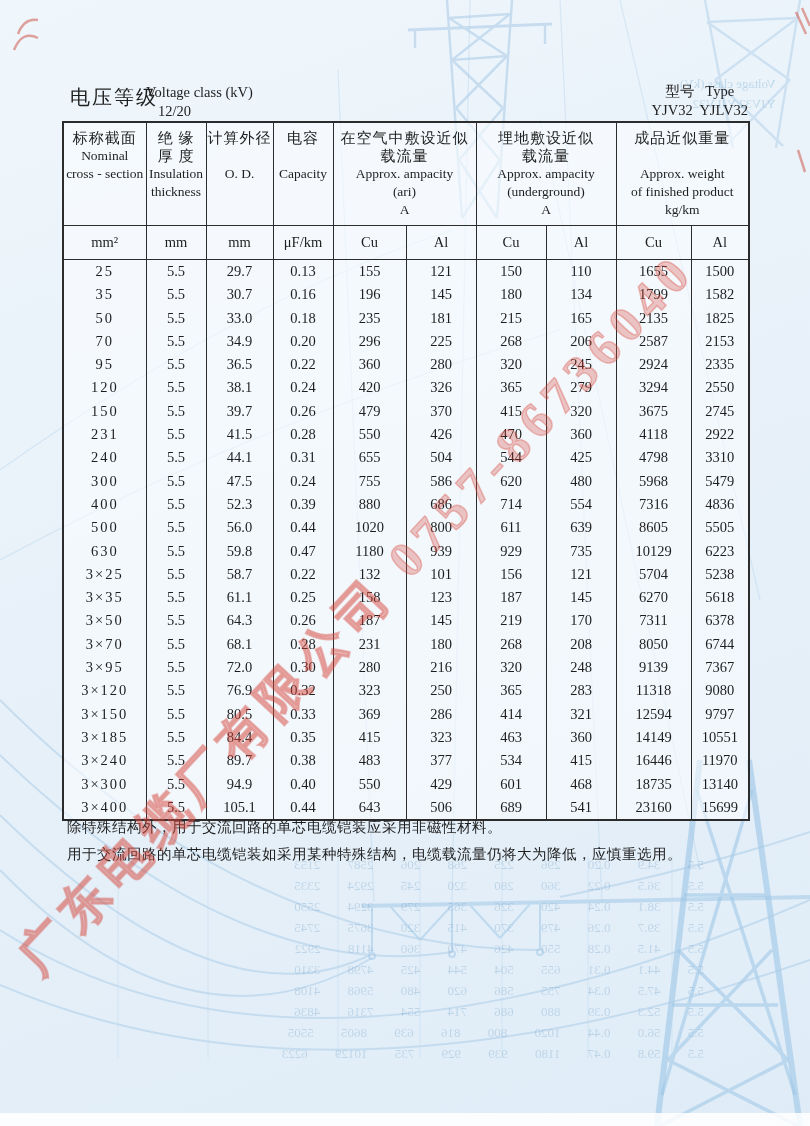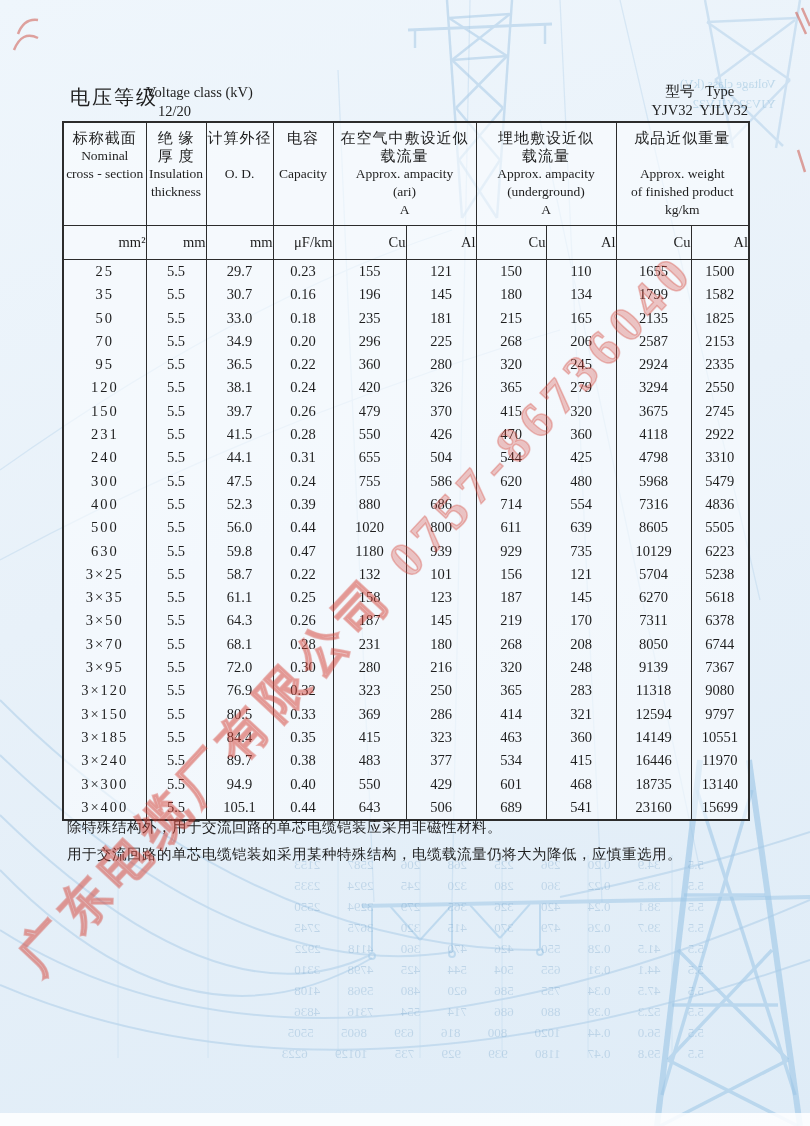--- a/index.html
+++ b/index.html
@@ -26,21 +26,21 @@
     border:2.6px solid #2c2c2c;
   }
   .spec-table th,.spec-table td{
     border-left:1.5px solid #2c2c2c;padding:0;text-align:center;font-weight:normal;
   }
   .spec-table th:first-child,.spec-table td:first-child{border-left:none;}
   tr.gh th{border-bottom:1.5px solid #2c2c2c;vertical-align:top;padding-top:6px;height:96px;}
   tr.gh th div{line-height:18px;min-height:18px;}
   tr.gh th div.cn{font-size:15px;letter-spacing:1px;}
   tr.gh th div.en{font-size:13.5px;letter-spacing:0;}
-  tr.units th{height:33px;border-bottom:1.6px solid #2c2c2c;font-size:14.5px;text-align:right;}
+  tr.units th{height:33px;border-bottom:1.6px solid #2c2c2c;font-size:14.5px;}
   tbody td{height:23.3px;line-height:23.3px;font-size:14.5px;white-space:nowrap;}
   td.c-sec{letter-spacing:2px;}
 
   
   .notes{position:absolute;left:67px;top:814px;width:690px;font-size:14.5px;line-height:1.85;letter-spacing:0.5px;z-index:2;}
 
   
   .watermark{
     position:absolute;left:28px;top:932px;width:1080px;z-index:3;
     transform:rotate(-47deg);transform-origin:0 50%;
@@ -262,21 +262,21 @@
         <th>Al</th>
         <th>Cu</th>
         <th>Al</th>
       </tr>
     </thead>
     <tbody>
         <tr>
           <td class="c-sec">25</td>
           <td>5.5</td>
           <td>29.7</td>
-          <td>0.23</td>
+          <td>0.13</td>
           <td>155</td>
           <td>121</td>
           <td>150</td>
           <td>110</td>
           <td>1655</td>
           <td>1500</td>
         </tr>
         <tr>
           <td class="c-sec">35</td>
           <td>5.5</td>

